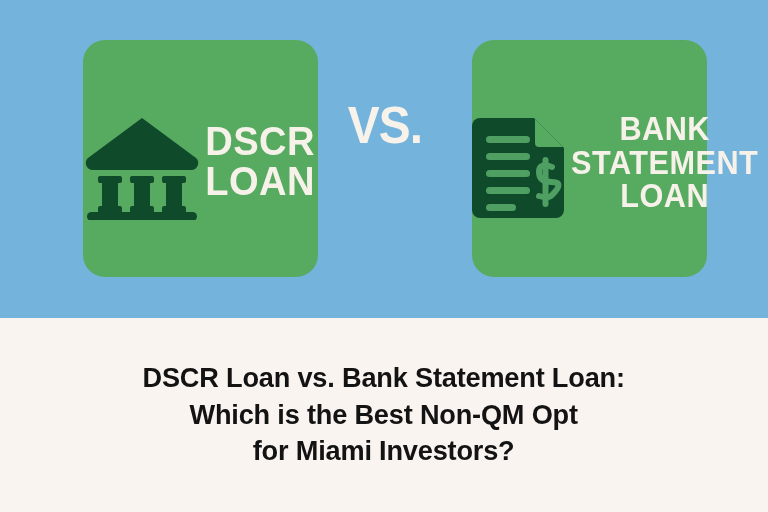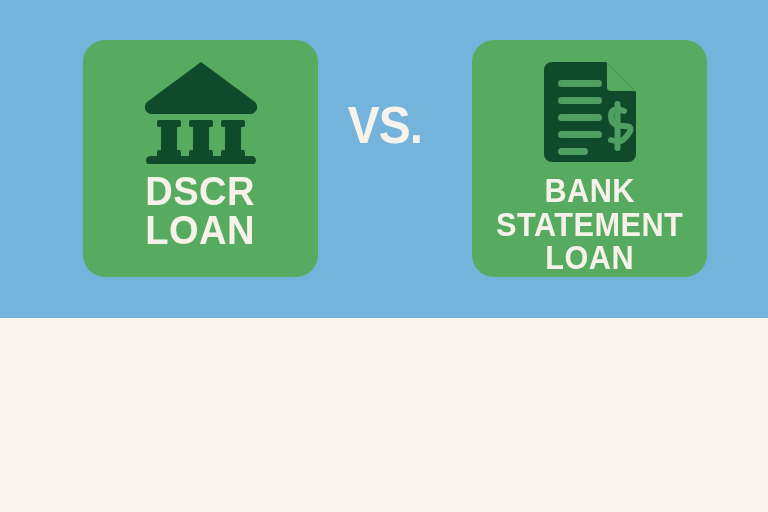--- a/index.html
+++ b/index.html
@@ -27,21 +27,20 @@
     height: 318px;
     background: #74b3dc;
   }
 
   
   .card {
     position: absolute;
     background: #56ab60;
     border-radius: 22px;
     display: flex;
-    flex-direction: column;
     align-items: center;
     justify-content: flex-start;
   }
   #card-dscr {
     left: 83px;
     top: 40px;
     width: 235px;
     height: 237px;
   }
   #card-bank {
@@ -176,14 +175,21 @@
       </div>
       <div class="card-label">
         <span class="ln">BANK</span>
         <span class="ln">STATEMENT</span>
         <span class="ln">LOAN</span>
       </div>
     </div>
 
   </div>
 
+  <div id="caption-band">
+    <div id="caption-title">
+      <span class="ln">DSCR Loan vs. Bank Statement Loan:</span>
+      <span class="ln">Which is the Best Non-QM Opt</span>
+      <span class="ln">for Miami Investors?</span>
+    </div>
+  </div>
 
 </div>
 
 </body></html>

